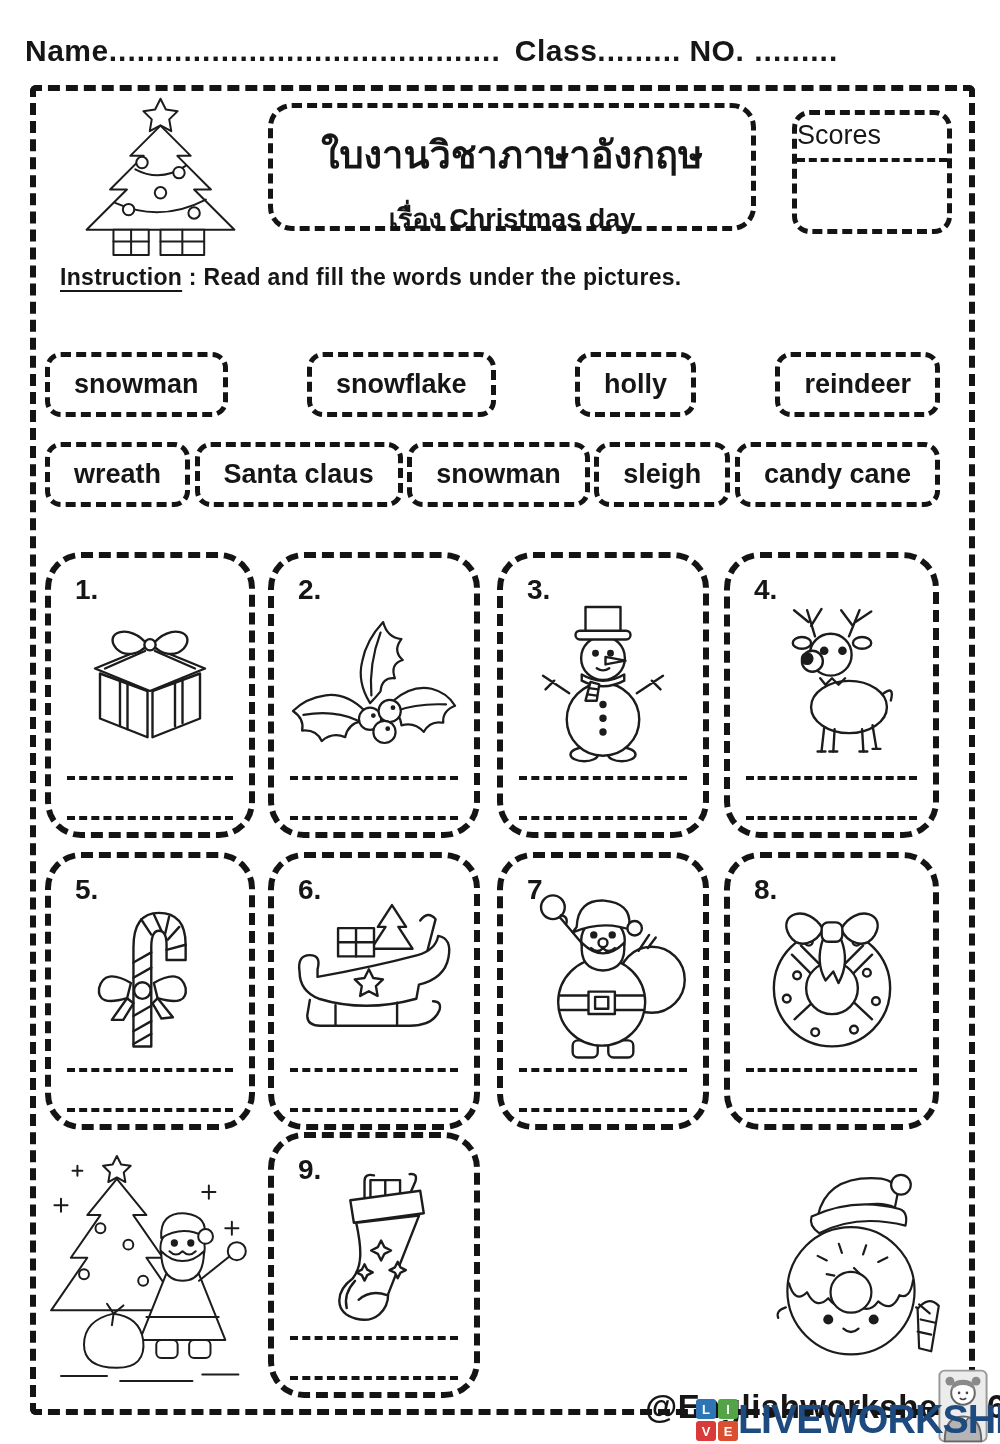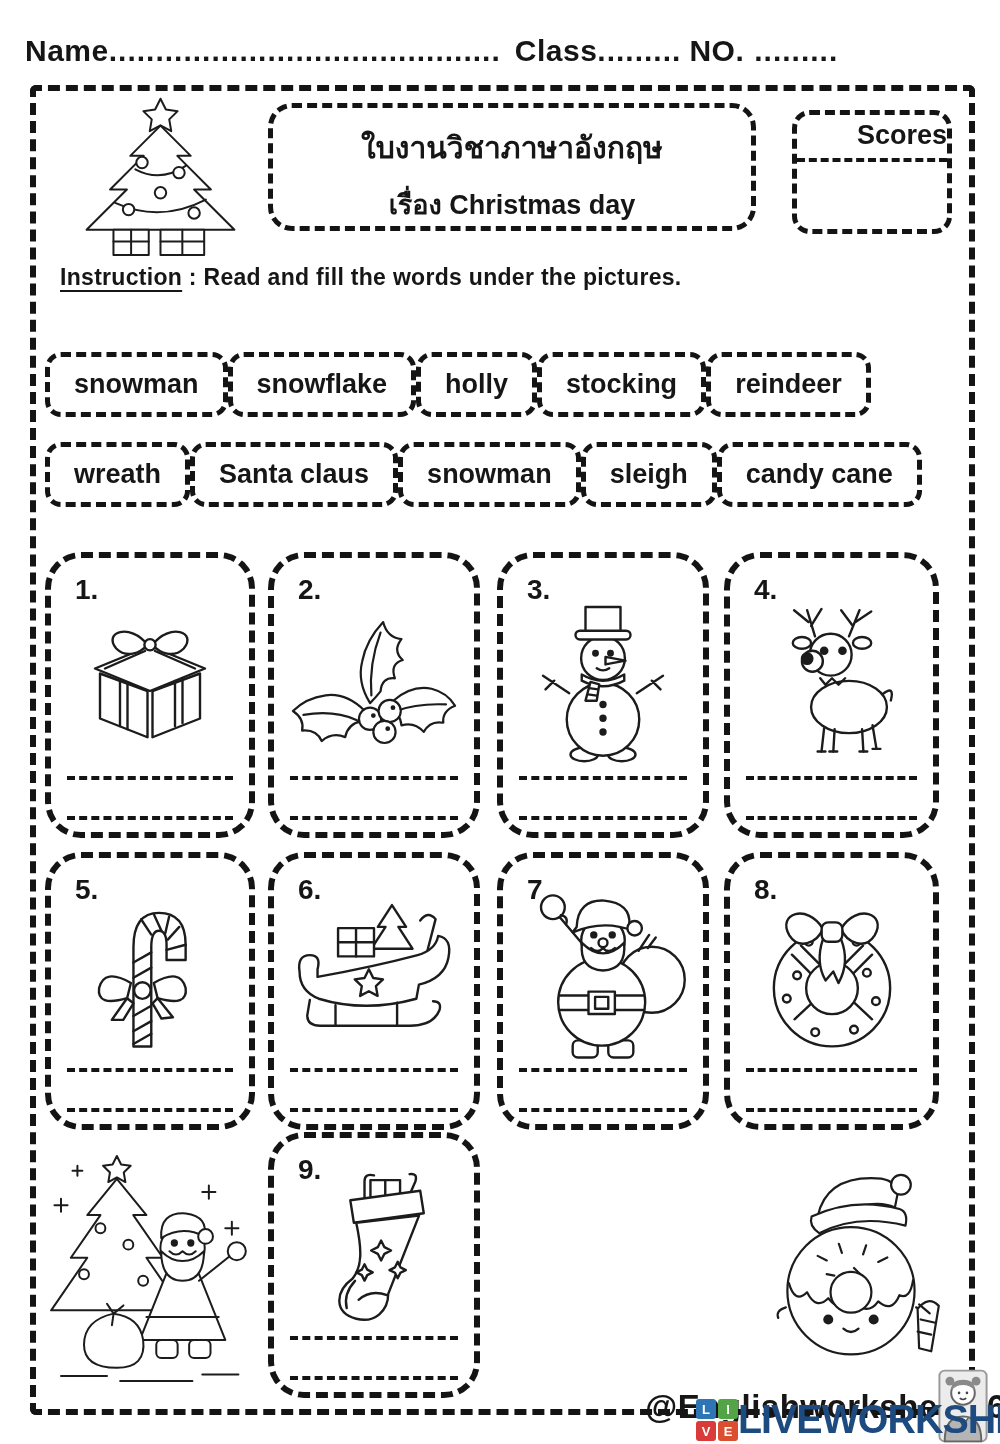--- a/index.html
+++ b/index.html
@@ -8,31 +8,31 @@
 
   
   .name-line{position:absolute;top:34px;left:25px;width:950px;display:flex;align-items:baseline;font-size:30px;font-weight:600;letter-spacing:.5px;white-space:nowrap;overflow:hidden;}
   .dots{font-weight:600;letter-spacing:1px;overflow:hidden;}
 
   
   .outer-frame{position:absolute;left:30px;top:85px;width:945px;height:1330px;border:6px dashed #141414;border-radius:6px;box-sizing:border-box;}
 
   
   .title-box{position:absolute;left:268px;top:103px;width:488px;height:128px;border:5px dashed #141414;border-radius:24px;box-sizing:border-box;text-align:center;background:#fff;}
-  .title-l1{margin-top:16px;font-size:30px;font-weight:600;}
+  .title-l1{margin-top:16px;font-size:38px;font-weight:600;}
   .title-l2{margin-top:12px;font-size:27px;font-weight:600;}
   .scores-box{position:absolute;left:792px;top:110px;width:160px;height:124px;border:5px dashed #141414;border-radius:18px;box-sizing:border-box;background:#fff;}
-  .scores-label{font-size:27px;font-weight:700;text-align:right;padding:5px 0 7px;border-bottom:4px dashed #141414;}
+  .scores-label{font-size:27px;font-weight:400;text-align:left;padding:5px 0 7px;border-bottom:4px dashed #141414;}
 
   
   .instruction{position:absolute;left:60px;top:264px;font-size:23px;font-weight:700;letter-spacing:.3px;}
   .instruction .u{text-decoration:underline;text-underline-offset:5px;}
 
   
-  .word-row{position:absolute;left:45px;width:895px;display:flex;}
+  .word-row{position:absolute;left:45px;width:895px;display:flex;justify-content:space-between;}
   .word-row.r1{top:352px;}
   .word-row.r2{top:442px;}
   .word-box{border:5px dashed #141414;border-radius:16px;padding:12px 24px;font-size:27px;font-weight:600;white-space:nowrap;background:#fff;}
 
   
   .item-box{position:absolute;border:6px dashed #141414;border-radius:36px;box-sizing:border-box;background:#fff;}
   .item-number{position:absolute;top:16px;left:24px;font-size:28px;font-weight:700;}
   .item-image{position:absolute;left:50%;top:46%;transform:translate(-50%,-52%);}
   .answer-lines{position:absolute;left:8%;right:8%;bottom:12px;}
   .answer-line{height:36px;border-bottom:4px dashed #141414;}
@@ -92,21 +92,20 @@
   </div>
 
   <div class="instruction">
     <span class="u">Instruction</span><span> : Read and fill the words under the pictures.</span>
   </div>
 
   <div class="word-row r1">
     <div class="word-box">snowman</div>
     <div class="word-box">snowflake</div>
     <div class="word-box">holly</div>
-    <div class="word-box">stocking</div>
     <div class="word-box">reindeer</div>
   </div>
 
   <div class="word-row r2">
     <div class="word-box">wreath</div>
     <div class="word-box">Santa claus</div>
     <div class="word-box">snowman</div>
     <div class="word-box">sleigh</div>
     <div class="word-box">candy cane</div>
   </div>

